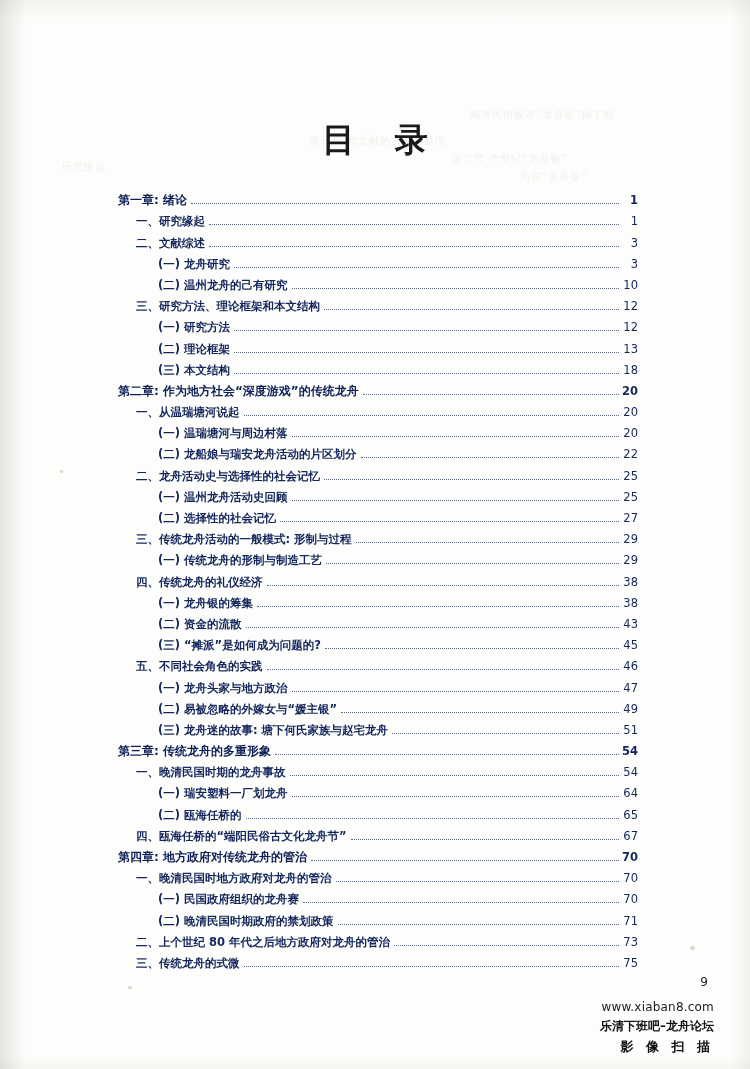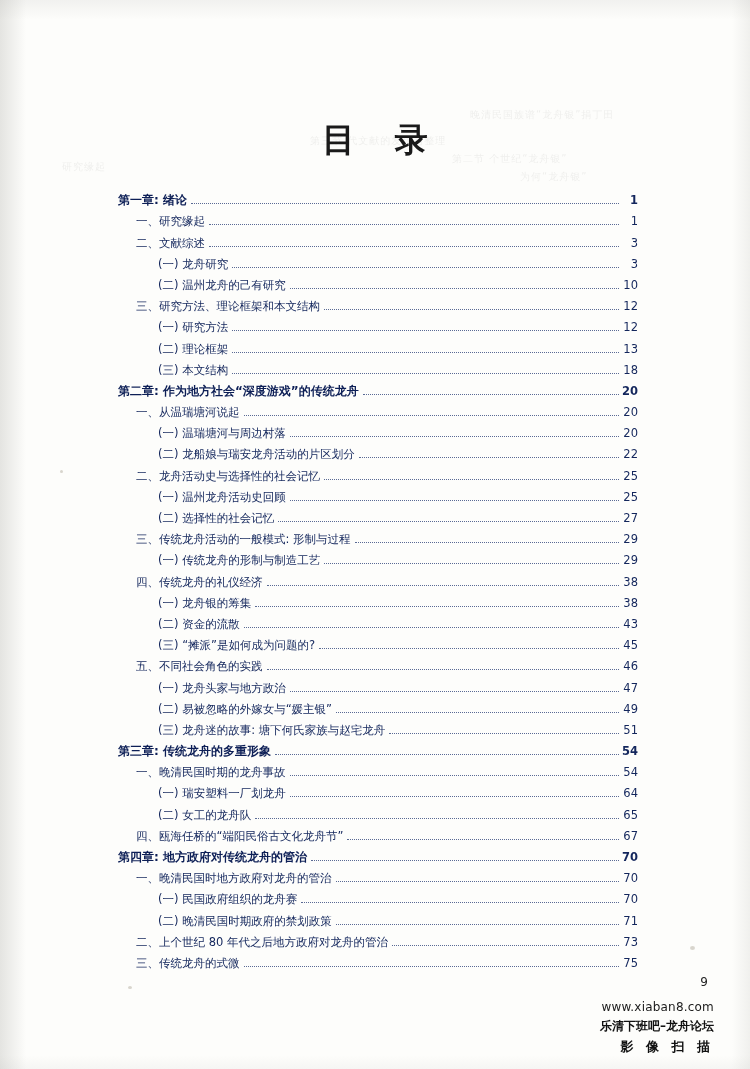--- a/index.html
+++ b/index.html
@@ -64,21 +64,21 @@
   .toc-row {
     display: flex;
     align-items: flex-end;
     font-size: 11.5px;
     line-height: 13px;
     color: #11204a;
     height: 21.2px;
     white-space: nowrap;
   }
   .toc-row .lbl {
-    font-weight: normal;
+    font-weight: bold;
     color: #13265c;
   }
   .toc-row.lv0 .lbl {
     font-weight: bold;
     color: #0d1f56;
     font-size: 12px;
   }
   .toc-row.lv1 {
     padding-left: 18px;
   }
@@ -294,21 +294,21 @@
         <span class="lbl">一、晚清民国时期的龙舟事故</span>
         <span class="dots"></span>
         <span class="pg">54</span>
       </div>
       <div class="toc-row lv2">
         <span class="lbl">(一) 瑞安塑料一厂划龙舟</span>
         <span class="dots"></span>
         <span class="pg">64</span>
       </div>
       <div class="toc-row lv2">
-        <span class="lbl">(二) 女工的龙舟队</span>
+        <span class="lbl">(二) 瓯海任桥的</span>
         <span class="dots"></span>
         <span class="pg">65</span>
       </div>
       <div class="toc-row lv1">
         <span class="lbl">四、瓯海任桥的“端阳民俗古文化龙舟节”</span>
         <span class="dots"></span>
         <span class="pg">67</span>
       </div>
       <div class="toc-row lv0">
         <span class="lbl">第四章:  地方政府对传统龙舟的管治</span>

